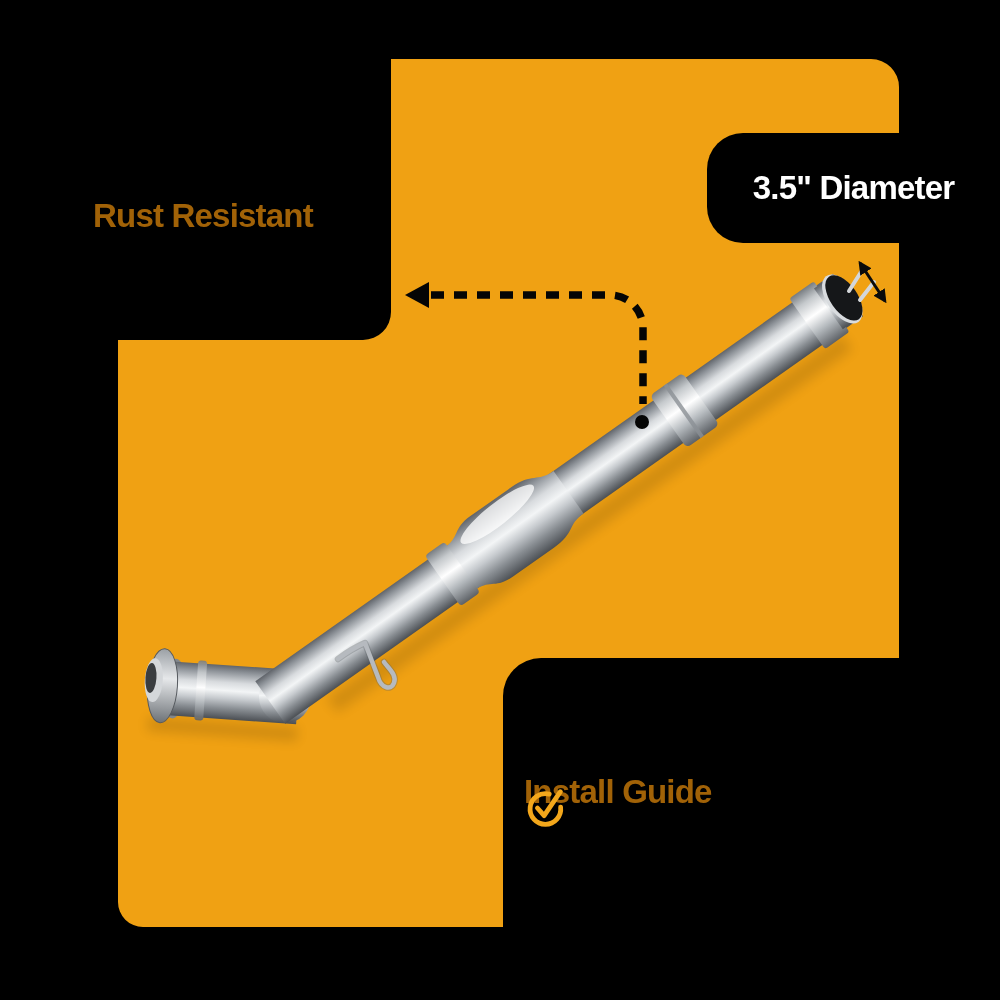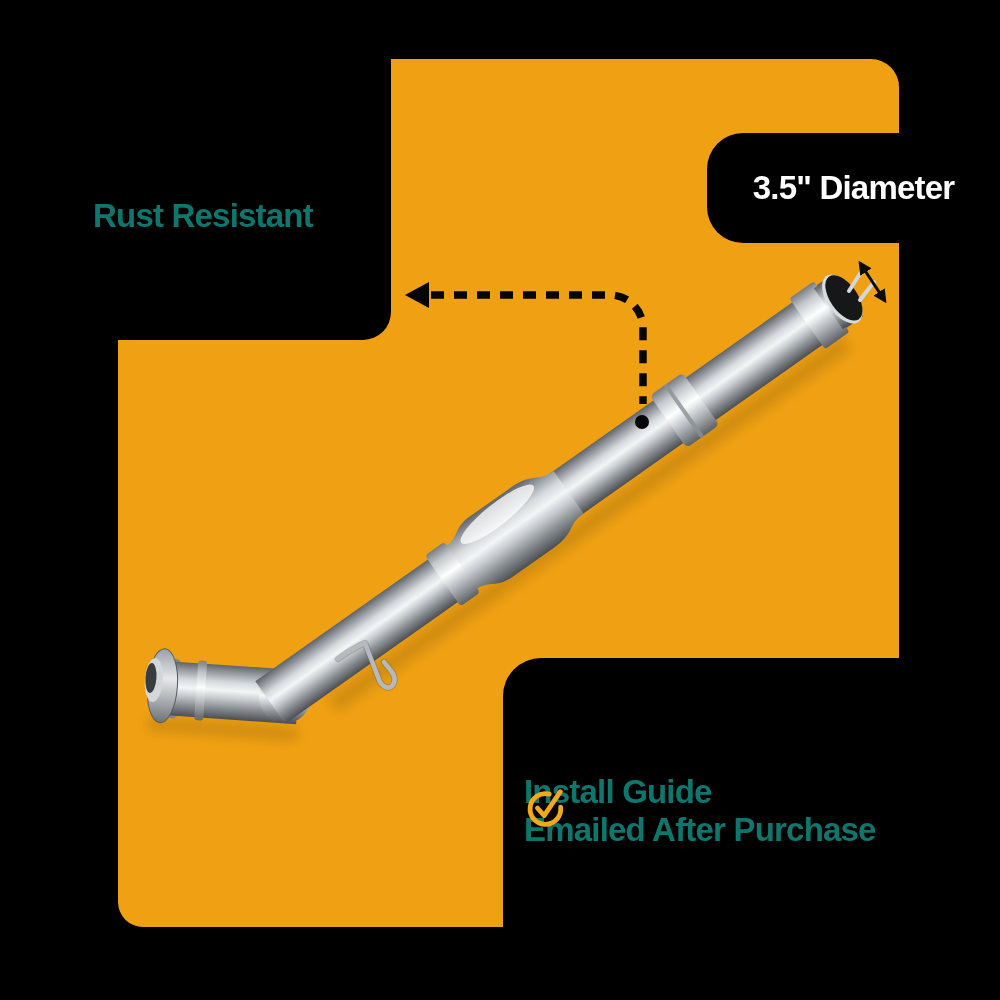--- a/index.html
+++ b/index.html
@@ -12,21 +12,21 @@
   .diameter-badge{
     left:707px;top:133px;width:293px;height:110px;
     border-radius:36px 0 0 36px;
     display:flex;align-items:center;justify-content:center;
   }
   .install-panel{
     left:503px;top:658px;width:497px;height:342px;
     border-radius:38px 0 0 0;
   }
   .callout-text{
-    color:#0f766e;font-weight:700;font-size:33px;letter-spacing:-0.8px;
+    color:#a16207;font-weight:700;font-size:33px;letter-spacing:-0.8px;
     line-height:40px;
   }
   .material-callout{position:absolute;left:93px;top:196px;}
   .diameter-label{color:#fff;font-weight:700;font-size:33px;letter-spacing:-0.8px;}
   .install-callout{
     position:absolute;left:524px;top:784px;
     display:flex;align-items:flex-start;gap:15px;
   }
   .install-lines{line-height:38px;margin-top:-11px;}
   .check-icon{width:46px;height:46px;flex:0 0 46px;}
@@ -137,17 +137,16 @@
     <span class="line">Rust Resistant</span>
   </div>
 
   <div class="install-callout">
     <svg class="check-icon" viewBox="0 0 48 48">
       <path d="M38.2,24.1 A16,16 0 1 1 26.3,10.6" fill="none" stroke="#F3A71B" stroke-width="5" stroke-linecap="round"></path>
       <path d="M14,25 L21,33 L38,8" fill="none" stroke="#F3A71B" stroke-width="5" stroke-linecap="round" stroke-linejoin="round"></path>
     </svg>
     <div class="callout-text install-lines">
       <span class="line">Install Guide</span>
-      <span class="line">Emailed After Purchase</span>
     </div>
   </div>
 
 </div>
 
 </body></html>

